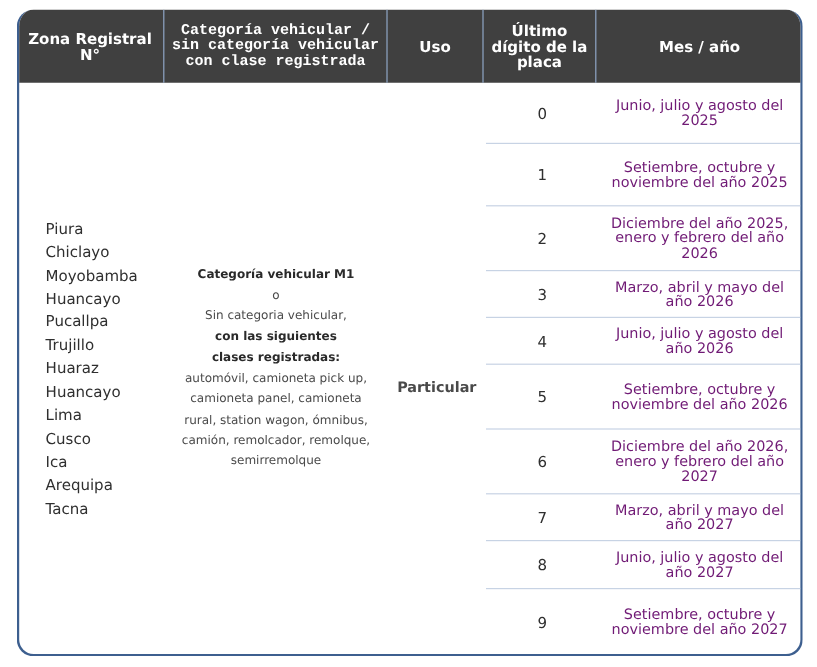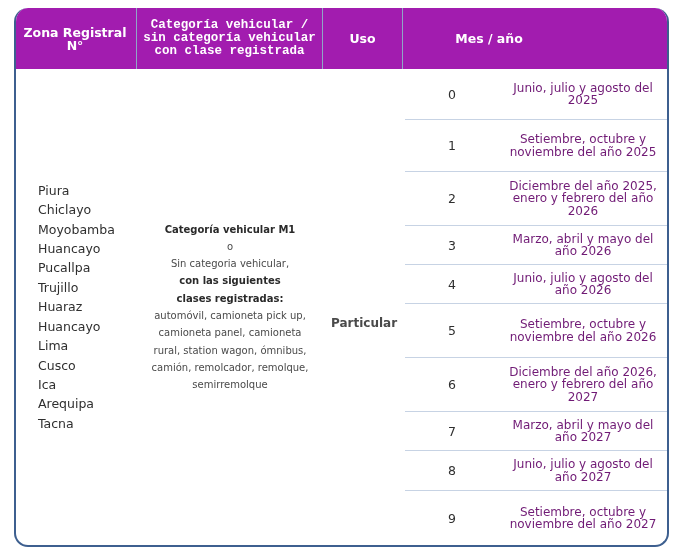--- a/index.html
+++ b/index.html
@@ -27,21 +27,21 @@
       box-sizing: content-box;
       overflow: hidden;
       background: #ffffff;
     }
     .header {
       position: absolute;
       left: -2px;
       top: 0;
       width: 655px;
       height: 61px;
-      background: #a21caf;
+      background: #404040;
       border-radius: 14px 14px 0 0;
       display: flex;
     }
     .hcell {
       box-sizing: border-box;
       height: 61px;
       display: flex;
       align-items: center;
       justify-content: center;
       text-align: center;
@@ -150,20 +150,21 @@
     }
   </style>
 </head>
 <body>
 
 <div class="table-wrap">
   <div class="header">
     <div class="hcell hc1">Zona Registral N°</div>
     <div class="hcell hc2">Categoría vehicular / sin categoría vehicular con clase registrada</div>
     <div class="hcell hc3">Uso</div>
+    <div class="hcell hc4">Último dígito de la placa</div>
     <div class="hcell hc5">Mes / año</div>
   </div>
 
   <div class="body">
     <div class="zones">
       <div>Piura</div>
       <div>Chiclayo</div>
       <div>Moyobamba</div>
       <div>Huancayo</div>
       <div>Pucallpa</div>

